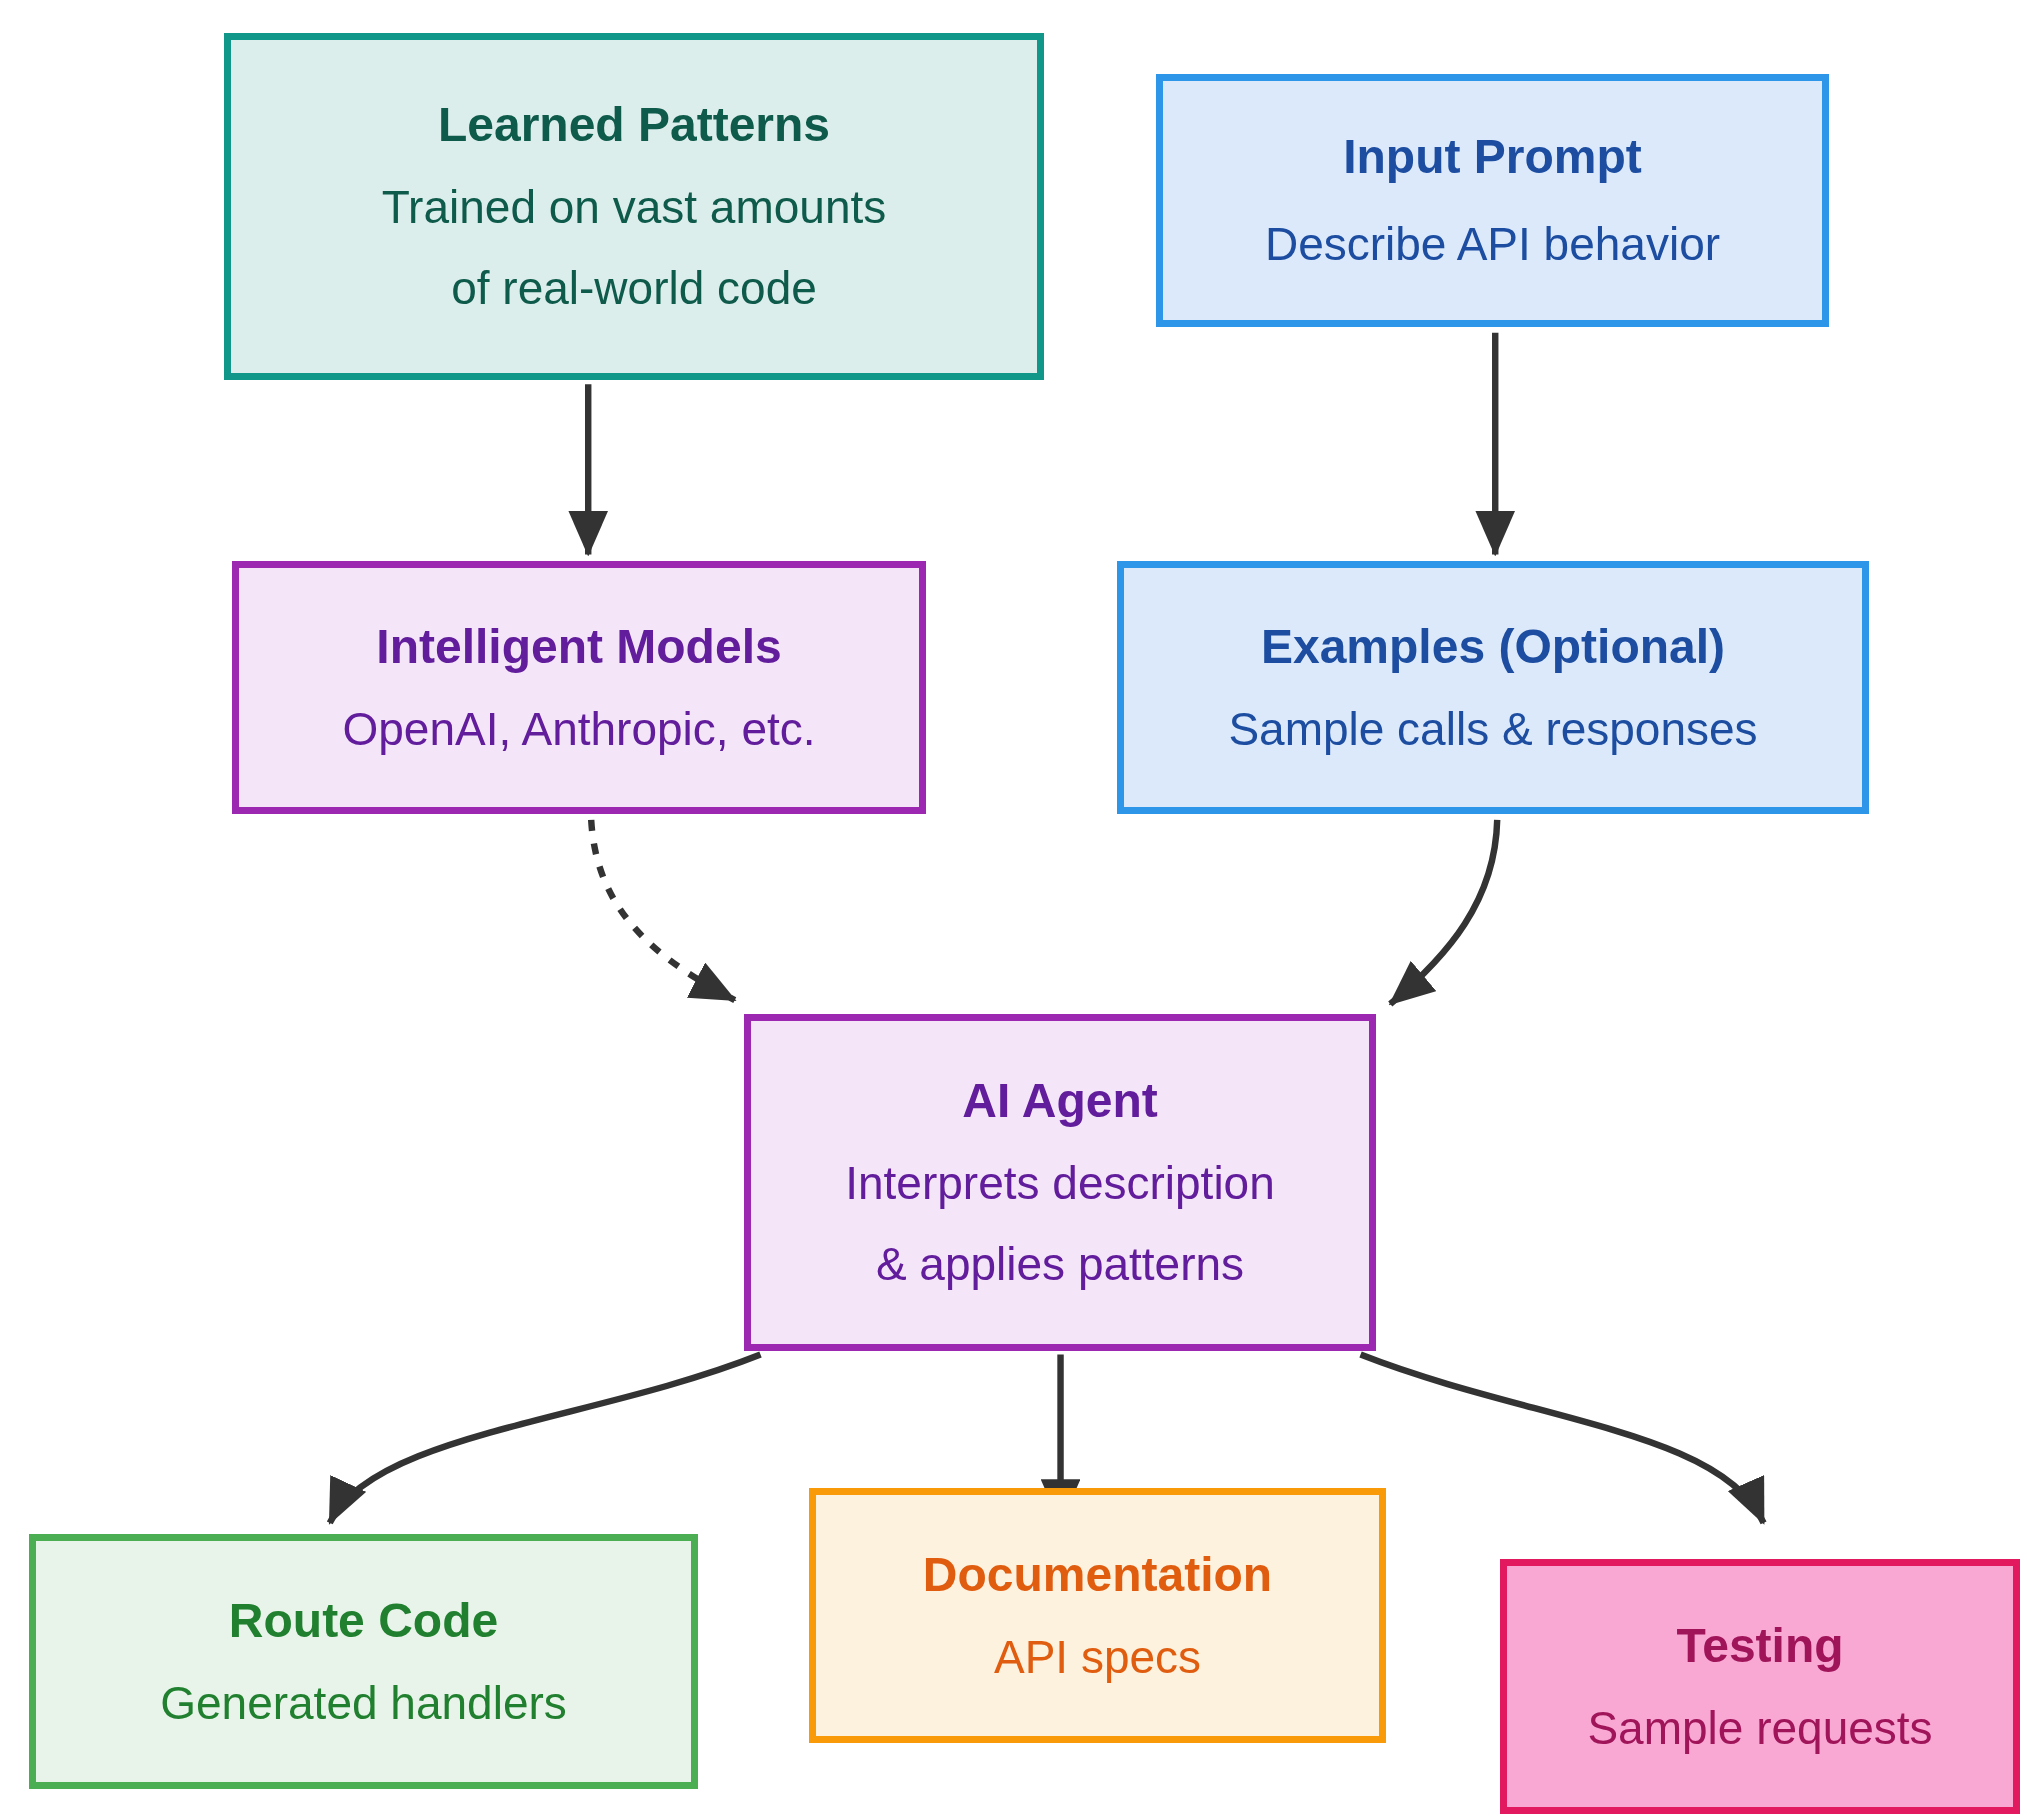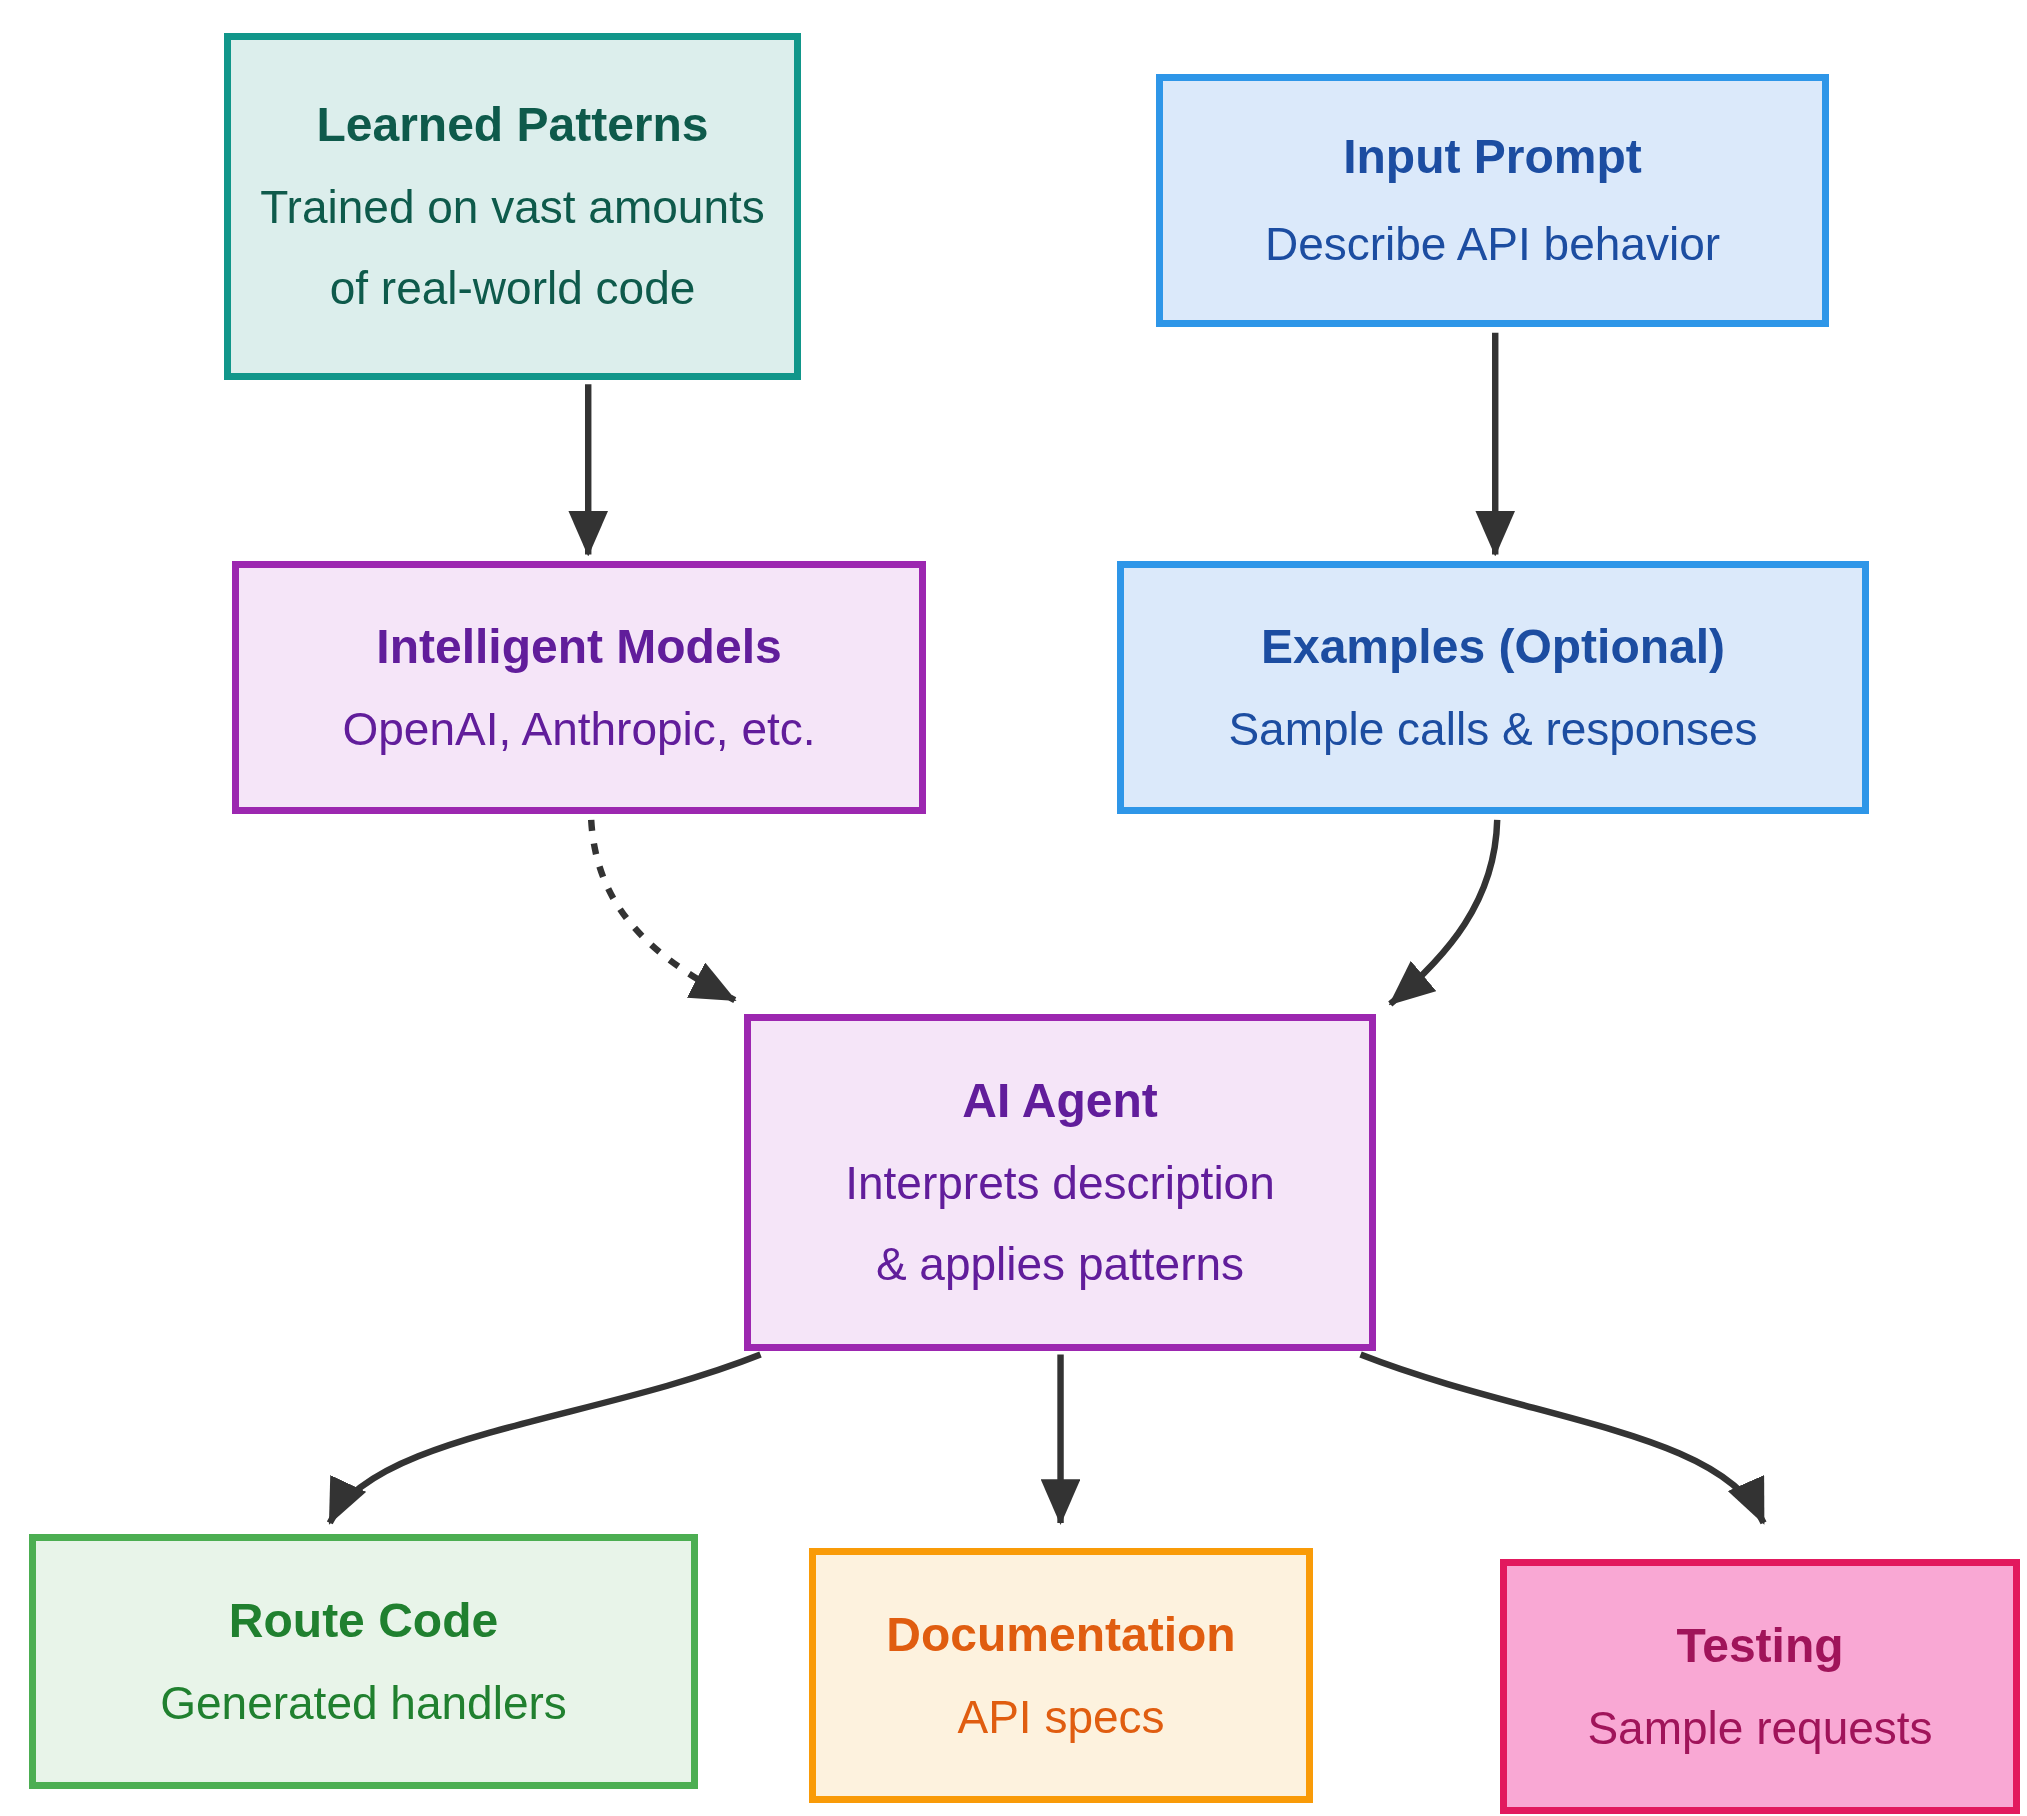--- a/index.html
+++ b/index.html
@@ -20,27 +20,27 @@
     flex-direction:column;
     align-items:center;
     justify-content:center;
     text-align:center;
     row-gap:30px;
     background:#fff;
   }
   .node .title{font-weight:bold;font-size:48px;line-height:1.12;}
   .node .line{font-size:46px;line-height:1.12;}
   
-  #n-learned    {left:224px;  top:33px;   width:577px; height:347px;}
+  #n-learned    {left:224px;  top:33px;   width:820px; height:347px;}
   #n-input      {left:1156px; top:74px;   width:673px; height:253px;gap:35px;}
   #n-models     {left:232px;  top:561px;  width:694px; height:253px;}
   #n-examples   {left:1117px; top:561px;  width:752px; height:253px;}
   #n-agent      {left:744px;  top:1014px; width:632px; height:337px;}
   #n-route      {left:29px;   top:1534px; width:669px; height:255px;}
-  #n-docs       {left:809px;  top:1548px; width:504px; height:255px;}
+  #n-docs       {left:809px;  top:1488px; width:577px; height:255px;}
   #n-testing    {left:1500px; top:1534px; width:520px; height:255px;}
 </style>
 </head>
 <body>
 
 <div class="canvas" style="background: rgb(255, 255, 255);">
 
   <svg class="edges" viewBox="0 0 2048 1835" xmlns="http://www.w3.org/2000/svg">
     <defs>
       <marker id="ah" viewBox="0 0 46 40" markerWidth="46" markerHeight="40" refX="44" refY="20" orient="auto" markerUnits="userSpaceOnUse">

